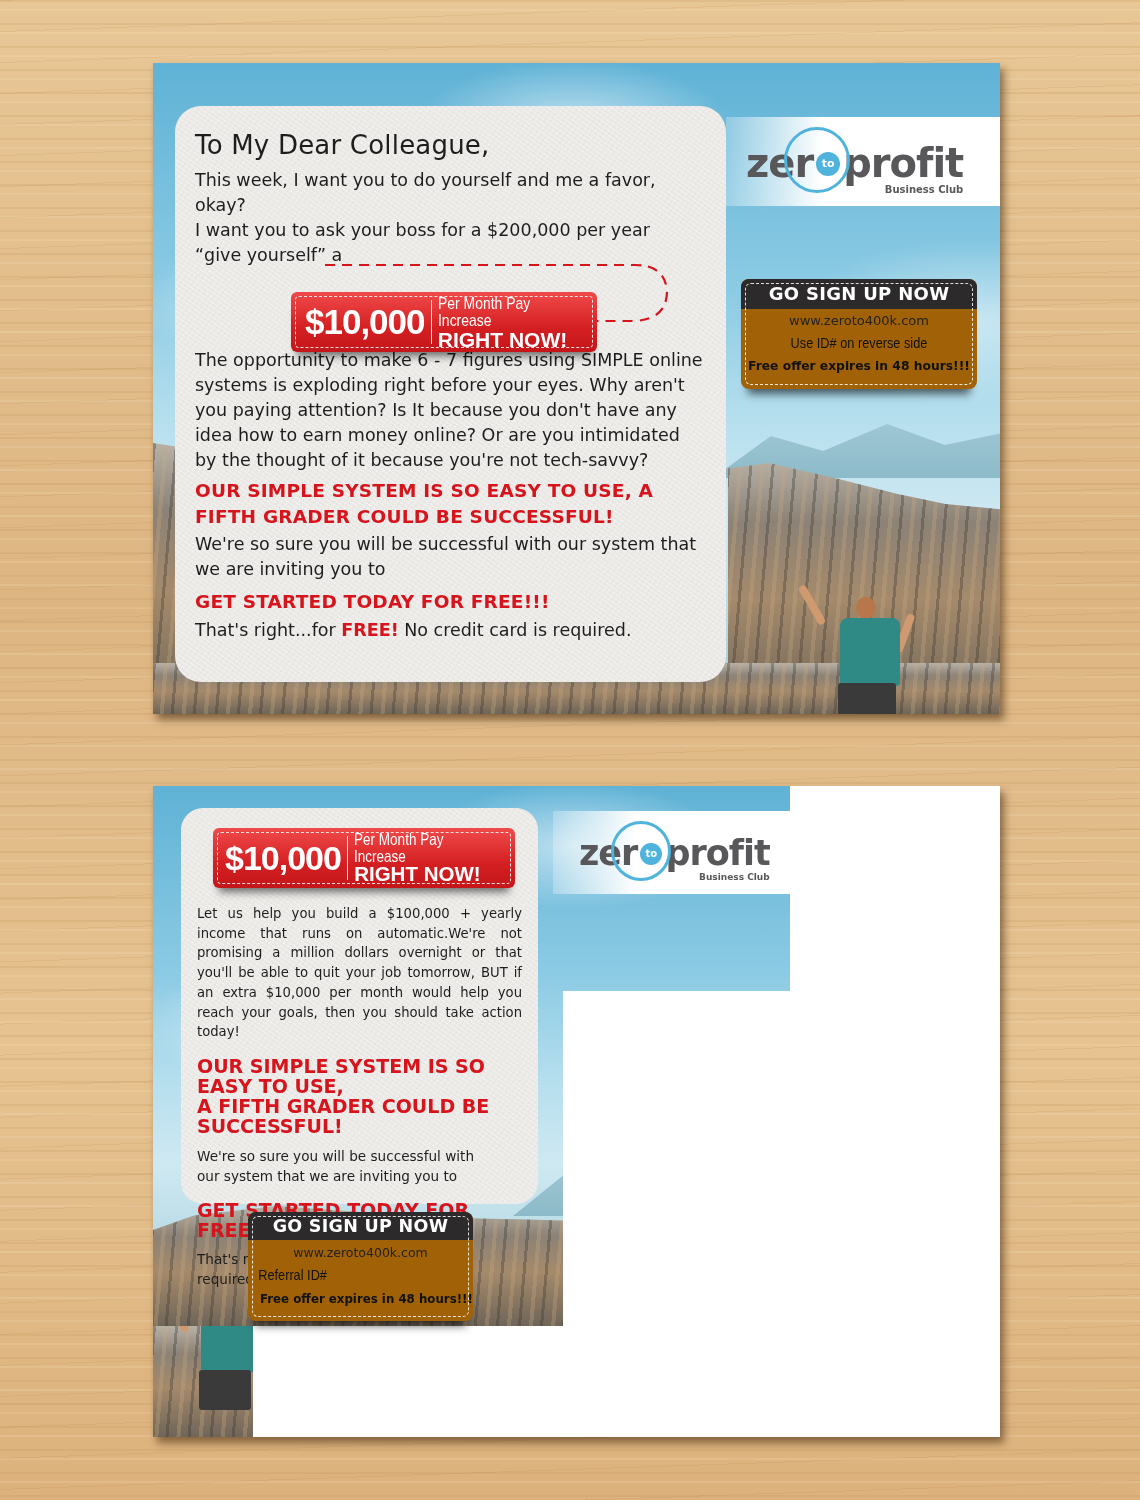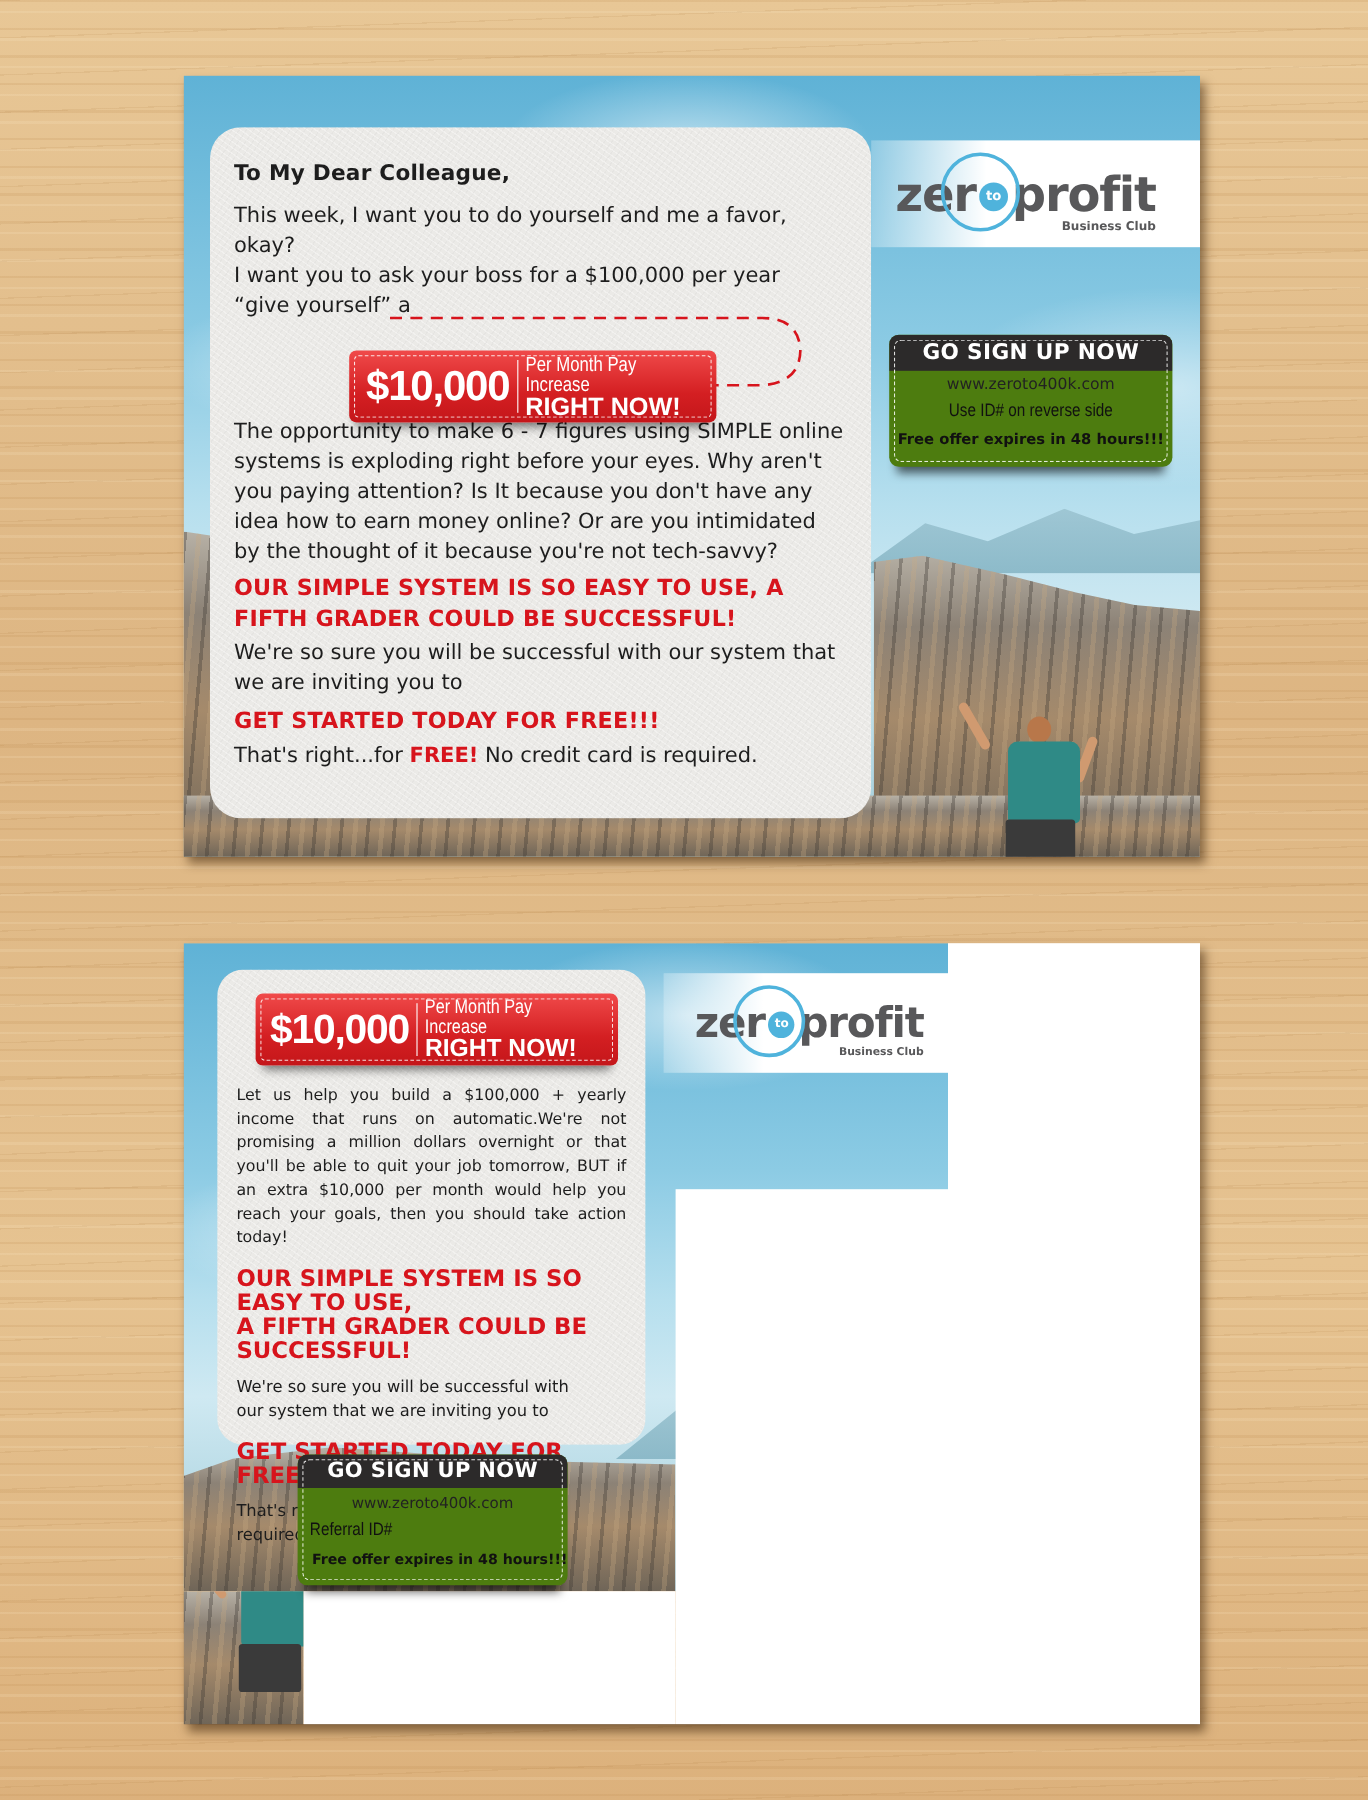--- a/index.html
+++ b/index.html
@@ -37,21 +37,21 @@
 .climber .shirt{position:absolute;background:#2f8a86;border-radius:8px 8px 4px 4px}
 .climber .shorts{position:absolute;background:#3a3a3a;border-radius:3px}
 .climber .arm{position:absolute;background:#d09a70;border-radius:4px}
 
 
 .paper{position:absolute;background:#ebeae7;
   background-image:repeating-linear-gradient(35deg, rgba(255,255,255,.35) 0 1px, transparent 1px 4px),
     repeating-linear-gradient(-55deg, rgba(0,0,0,.025) 0 1px, transparent 1px 5px);
   border-radius:26px;color:#1d1d1d;}
 .front .paper{left:22px;top:43px;width:551px;height:576px;padding:22px 20px 0 20px}
-.greeting{font-size:18px;line-height:34px;font-weight:bold;letter-spacing:.2px}
+.greeting{font-size:26px;line-height:34px;font-weight:normal;letter-spacing:.2px}
 .p{font-size:17.5px;line-height:25px}
 .red{color:#d7141c;font-weight:bold}
 .hl{font-size:18.5px;line-height:26px;color:#d7141c;font-weight:bold;letter-spacing:.2px}
 
 
 .badge{position:absolute;background:linear-gradient(180deg,#f04a4a,#d41f22 60%,#c4161a);
   border-radius:6px;color:#fff;display:flex;align-items:center;
   box-shadow:0 10px 8px -6px rgba(0,0,0,.55)}
 .badge .inner{position:absolute;inset:4px;border:1.5px dashed rgba(255,255,255,.85);border-radius:4px}
 .badge .amt{font-family:"Liberation Sans",sans-serif;font-weight:bold;font-stretch:condensed;letter-spacing:-1px}
@@ -62,21 +62,21 @@
 
 
 .logoband{position:absolute;background:linear-gradient(90deg,rgba(255,255,255,.25),#ffffff 35%,#ffffff);display:flex;align-items:center}
 .logo{position:relative;display:flex;align-items:flex-end}
 .logo .w{font-family:"DejaVu Sans",sans-serif;font-weight:bold;color:#58585a;letter-spacing:-1px}
 .logo .ring{position:absolute;border:3px solid #4fb3dc;border-radius:50%}
 .logo .to{display:inline-flex;align-items:center;justify-content:center;background:#4fb3dc;color:#fff;border-radius:50%;font-weight:bold}
 .logo .club{position:absolute;right:0;font-weight:bold;color:#58585a}
 
 
-.signup{position:absolute;background:#4d7c0f;border-radius:8px;overflow:hidden;box-shadow:0 12px 8px -7px rgba(0,0,0,.6)}
+.signup{position:absolute;background:#a16207;border-radius:8px;overflow:hidden;box-shadow:0 12px 8px -7px rgba(0,0,0,.6)}
 .signup .hdr{background:#2c2a2a;color:#fff;font-weight:bold;text-align:center;letter-spacing:.3px}
 .signup .dash{position:absolute;inset:4px;border:1.5px dashed rgba(255,255,255,.85);border-radius:6px;pointer-events:none}
 .signup .url{text-align:center;color:#222}
 .signup .id{font-family:"Liberation Sans",sans-serif;color:#111}
 .signup .exp{font-weight:bold;color:#111}
 
 
 .back .photo{position:absolute;left:0;top:0;width:637px;height:540px;overflow:hidden}
 .back .whiteA{position:absolute;left:637px;top:0;width:210px;height:651px;background:#fff}
 .back .whiteB{position:absolute;left:410px;top:205px;width:227px;height:446px;background:#fff}
@@ -121,21 +121,21 @@
     <div class="url" style="font-size:13px;line-height:20px;margin-top:2px">www.zeroto400k.com</div>
     <div class="id" style="font-size:15px;line-height:24px;text-align:center;transform:scaleX(.85)">Use ID# on reverse side</div>
     <div class="exp" style="font-size:12.3px;line-height:22px;text-align:center">Free offer expires in 48 hours!!!</div>
     <div class="dash"></div>
   </div>
 
   <div class="paper">
     <div class="greeting">To My Dear Colleague,</div>
     <div class="p" style="margin-top:6px">This week, I want you to do yourself and me a favor, okay?</div>
     <div class="p">
-      <div>I want you to ask your boss for a $100,000 per year</div>
+      <div>I want you to ask your boss for a $200,000 per year</div>
       <div>“give yourself” a</div>
     </div>
 
     <svg style="position:absolute;left:140px;top:145px" width="380" height="80" viewBox="0 0 380 80">
       <path d="M10 14 H320 Q350 14 352 40 Q352 68 320 70 H268" fill="none" stroke="#d7141c" stroke-width="2.2" stroke-dasharray="10 7"></path>
       <path d="M258 70 l10 -5 v10 z" fill="#d7141c"></path>
     </svg>
 
     <div class="badge" style="left:116px;top:186px;width:306px;height:60px;padding:0 14px">
       <div class="inner"></div>

